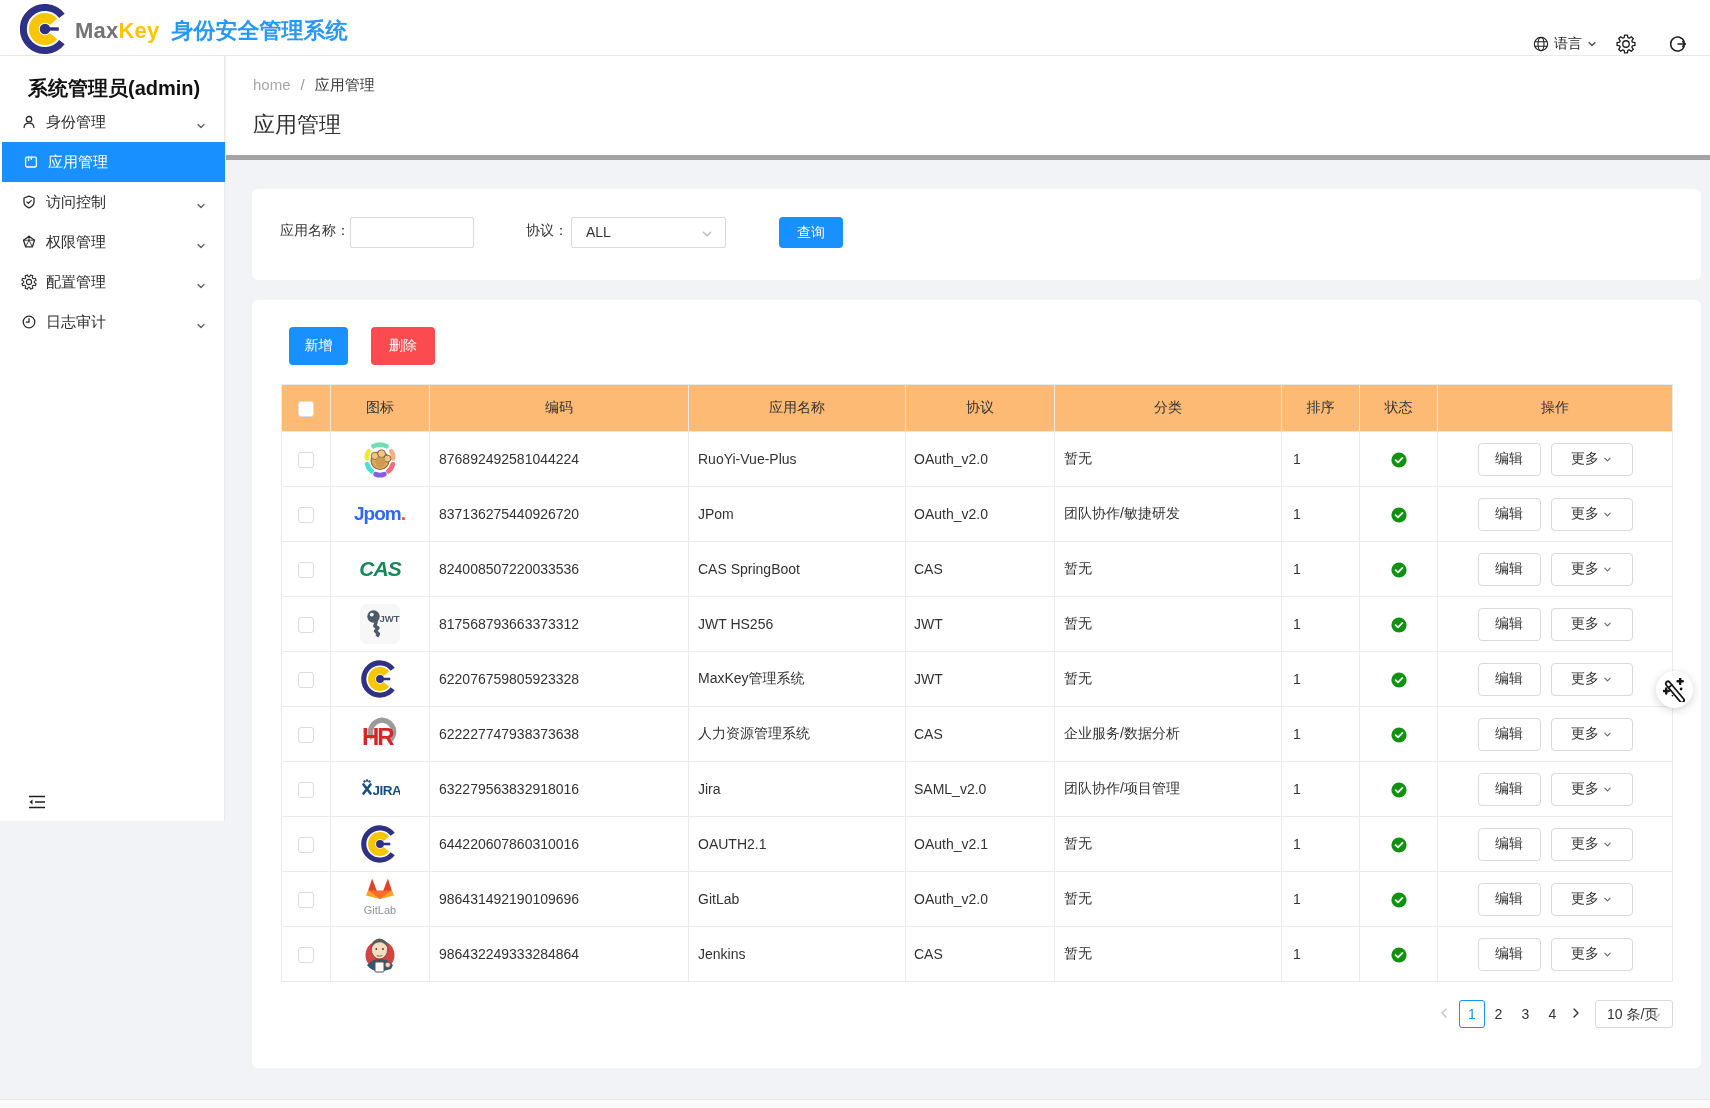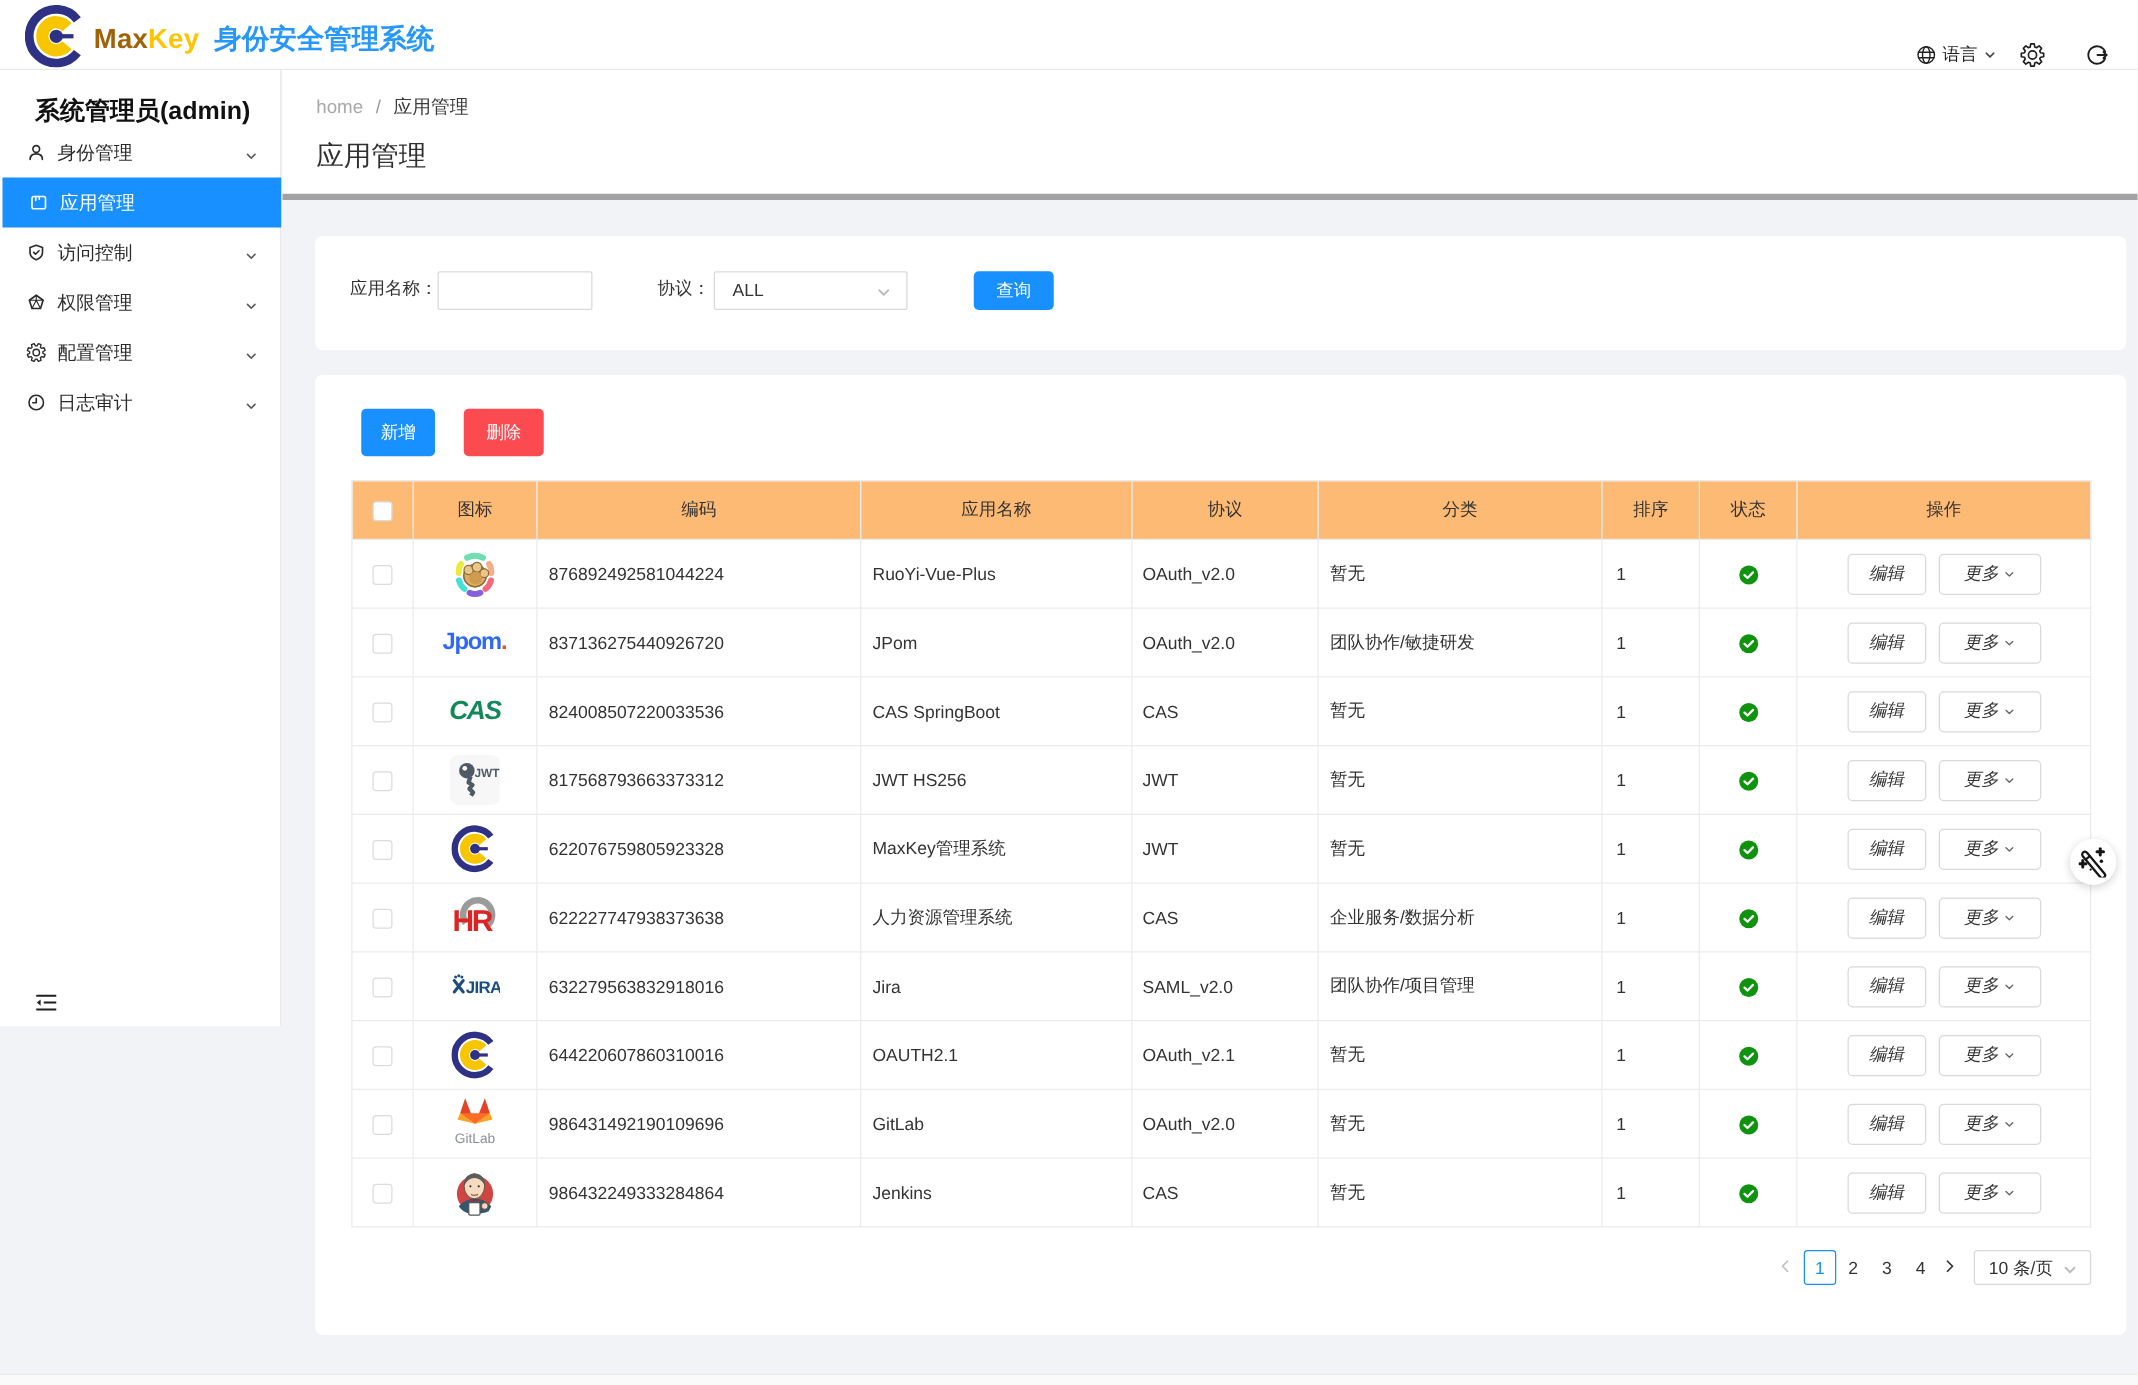--- a/index.html
+++ b/index.html
@@ -3,21 +3,21 @@
 <meta charset="utf-8">
 <title>应用管理</title>
 <style>
 * { margin:0; padding:0; box-sizing:border-box; }
 html,body { width:1710px; height:1108px; overflow:hidden; background:#f2f3f7; font-family:"Liberation Sans",sans-serif; color:#333; }
 
 
 #topbar { position:absolute; left:0; top:0; width:1710px; height:56px; background:#fff; border-bottom:1px solid #e9e9e9; z-index:5; }
 #logo { position:absolute; left:20px; top:4px; }
 #brand { position:absolute; left:75px; top:16px; font-size:22px; font-weight:bold; letter-spacing:0.2px; }
-#brand .mx { color:#a16207; } #brand .ky { color:#fdc500; }
+#brand .mx { color:#737373; } #brand .ky { color:#fdc500; }
 #brand .sub { color:#2797fa; margin-left:12px; letter-spacing:0px; font-size:22px; }
 .tbicon { position:absolute; top:16px; height:56px; display:flex; align-items:center; }
 #lang { left:1533px; gap:5px; font-size:14px; color:#1f1f1f; }
 #gearx { left:1616px; }
 #logout { left:1669px; }
 
 
 #sidebar { position:absolute; left:0; top:56px; width:225px; height:765px; background:#fff; border-right:1px solid #e9e9e9; }
 #admin { position:absolute; left:28px; top:19px; font-size:20px; font-weight:bold; color:#111; }
 #menu { position:absolute; left:0; top:46px; width:225px; }
@@ -55,30 +55,30 @@
 
 #tbl { position:absolute; left:29px; top:84px; width:1391px; border-collapse:collapse; table-layout:fixed; font-size:14px; color:#333; }
 #tbl th { background:#fdba74; font-weight:normal; height:47px; border:1px solid #eaeaea; color:#333; }
 #tbl td { height:55px; border:1px solid #ebebeb; background:#fff; }
 td.c-code { padding-left:9px; } td.c-name { padding-left:9px; } td.c-proto { padding-left:8px; }
 td.c-cat { padding-left:9px; } td.c-sort { padding-left:11px; }
 td.c-ck, td.c-ic, td.c-st { text-align:center; }
 .icwrap { display:flex; align-items:center; justify-content:center; }
 td.c-st svg { vertical-align:middle; }
 .ckbox { display:inline-block; width:16px; height:16px; border:1px solid #dcdcdc; border-radius:3px; background:#fff; vertical-align:middle; }
-td.c-op { text-align:center;font-style:italic; }
+td.c-op { text-align:center; }
 .btn-edit { display:inline-flex; width:63px; height:33px; border:1px solid #d9d9d9; border-radius:4px; align-items:center; justify-content:center; background:#fff; }
 .btn-more { display:inline-flex; width:82px; height:33px; border:1px solid #d9d9d9; border-radius:4px; align-items:center; justify-content:center; background:#fff; margin-left:10px; }
 
 
 #pager { position:absolute; right:28px; top:700px; height:28px; display:flex; align-items:center; font-size:14px; color:#333; }
 #pager .pgchev { width:20px; text-align:center; }
 #pager .num { width:27px; text-align:center; }
 #pager .act { width:26px; height:28px; line-height:26px; text-align:center; border:1px solid #1890ff; color:#1890ff; border-radius:3px; margin:0 0px; }
-#pgsel { width:94px; height:28px; border:1px solid #d9d9d9; border-radius:3px; line-height:26px; padding-left:11px; position:relative; margin-left:9px; }
+#pgsel { width:78px; height:28px; border:1px solid #d9d9d9; border-radius:3px; line-height:26px; padding-left:11px; position:relative; margin-left:9px; }
 #pgsel svg { position:absolute; right:10px; top:9px; }
 
 
 #fab { position:absolute; left:1656px; top:671px; width:37px; height:37px; border-radius:50%; background:#fff; box-shadow:0 2px 8px rgba(0,0,0,0.18); display:flex; align-items:center; justify-content:center; z-index:6; }
 
 #bstrip { position:absolute; left:0; top:1099px; width:1710px; height:9px; background:#fafafa; border-top:1px solid #e8e8e8; }
 </style>
 </head>
 <body>
 <div id="topbar">

